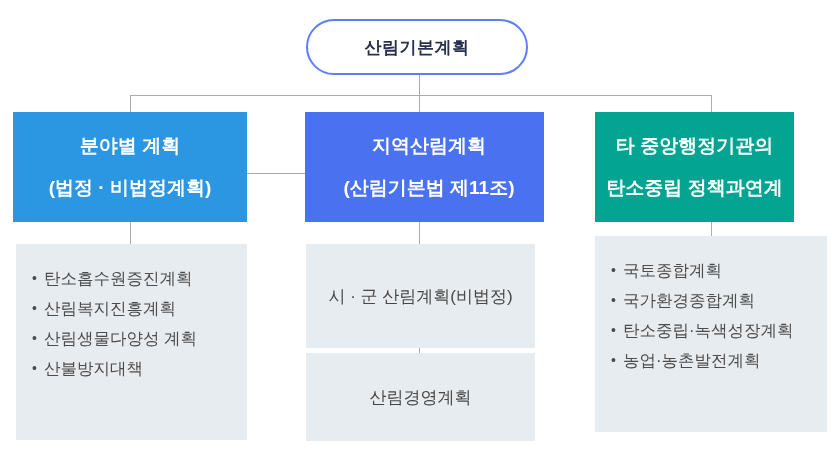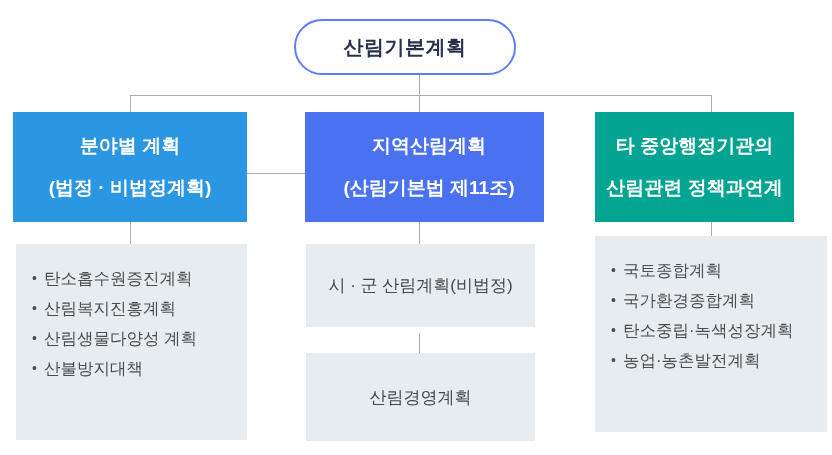--- a/index.html
+++ b/index.html
@@ -2,37 +2,37 @@
 <html><head>
 <meta charset="utf-8">
 <style>
   html, body { margin:0; padding:0; background:#ffffff; }
   .canvas {
     position:relative; width:832px; height:455px; background:#ffffff;
     font-family:"Liberation Sans","DejaVu Sans",sans-serif; overflow:hidden;
   }
   .line { position:absolute; background:#ababab; }
   .pill {
-    position:absolute; left:294px; top:19px; width:222px; height:56px;
+    position:absolute; left:306px; top:19px; width:222px; height:56px;
     box-sizing:border-box; border:2px solid #5d7dfa; border-radius:30px;
     background:#ffffff; display:flex; align-items:center; justify-content:center;
-    font-size:20px; font-weight:bold; color:#28304e; letter-spacing:0.5px;
+    font-size:17px; font-weight:bold; color:#28304e; letter-spacing:0.5px;
   }
   .hdr {
     position:absolute; top:112px; height:110px;
     display:flex; flex-direction:column; align-items:center; justify-content:center;
     color:#ffffff; font-weight:bold; font-size:19px; line-height:30px; text-align:center;gap:12px;
   }
   .hdr-a { left:13px;  width:234px; background:#2b96e2; }
   .hdr-b { left:305px; width:230px; background:#4a71ef;padding-left:9px; }
   .hdr-c { left:595px; width:199px; background:#03a492;text-align:center; }
   .panel { position:absolute; background:#e7ecf0; box-sizing:border-box; }
   .panel-a  { left:16px;  top:244px; width:231px; height:196px; }
   .panel-c  { left:595px; top:236px; width:232px; height:196px; }
-  .panel-b1 { left:306px; top:244px; width:229px; height:83px; }
+  .panel-b1 { left:306px; top:244px; width:229px; height:104px; }
   .panel-b2 { left:306px; top:353px; width:229px; height:88px; }
   .panel-center {
     display:flex; align-items:center; justify-content:center;
     font-size:17px; color:#474747; text-align:center;
   }
   .plist { list-style:none; margin:0; padding:20px 8px 0 16px; }
   .plist li {
     font-size:16.5px; color:#4c4c4c; line-height:29px; white-space:nowrap;
   }
   .bullet { margin-right:7px; font-size:14px; position:relative; top:-1px; }
@@ -60,21 +60,21 @@
   <div class="hdr hdr-a">
     <span>분야별 계획</span>
     <span>(법정 · 비법정계획)</span>
   </div>
   <div class="hdr hdr-b">
     <span>지역산림계획</span>
     <span>(산림기본법 제11조)</span>
   </div>
   <div class="hdr hdr-c">
     <span>타 중앙행정기관의</span>
-    <span>산림관련 정책과연계</span>
+    <span>탄소중립 정책과연계</span>
   </div>
 
   <div class="panel panel-a">
     <ul class="plist">
       <li>
         <span class="bullet">•</span><span>탄소흡수원증진계획</span>
       </li>
       <li>
         <span class="bullet">•</span><span>산림복지진흥계획</span>
       </li>

